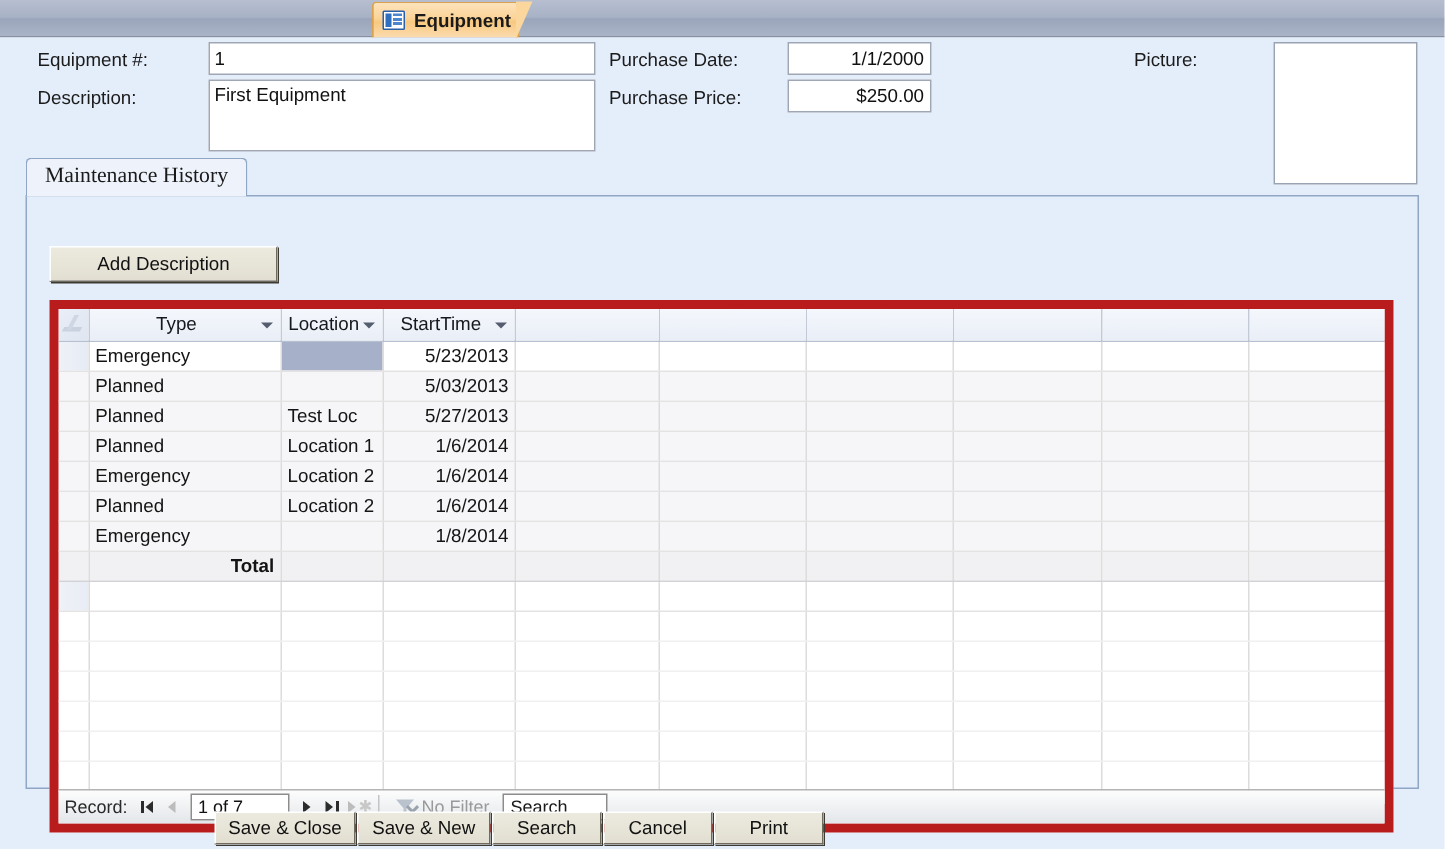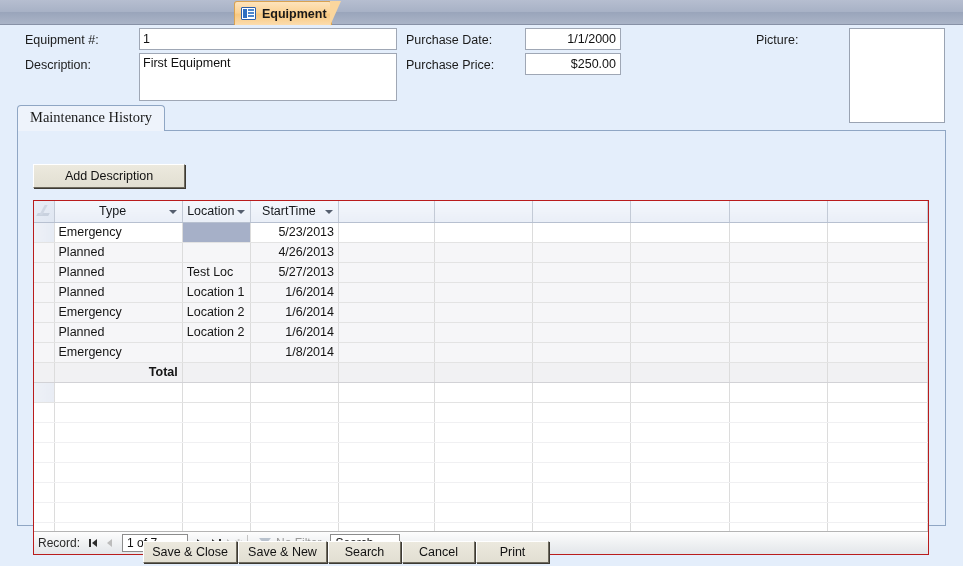--- a/index.html
+++ b/index.html
@@ -126,21 +126,21 @@
     user-select:none;
   }
   .addmaint{
     position:absolute;left:16px;top:59px;width:152px;height:24px;
     line-height:22px;
   }
   
   .sheet{
     position:absolute;left:16px;top:95px;width:896px;height:355px;
     background:#ffffff;
-    border:1px solid #b91c1c;
+    border:6px solid #b91c1c;
     box-sizing:border-box;
     overflow:hidden;
   }
   .sheet-scroll{position:absolute;left:0;top:0;width:896px;height:330px;overflow:hidden;}
   table.ds{border-collapse:collapse;table-layout:fixed;width:894px;}
   table.ds th, table.ds td{
     height:20px;
     padding:0 4px;
     font-size:12.5px;
     font-family:"Liberation Sans", sans-serif;
@@ -279,21 +279,21 @@
   .bcan{width:73px;}
   .bprn{width:73px;}
 </style>
 </head>
 <body>
 
 <div class="tabstrip">
 
 
 
-  <div class="doc-tab active" style="left:234px;width:98px;">
+  <div class="doc-tab active" style="left:248px;width:98px;">
     <span class="tabicon"></span>
     <span class="tab-label">Equipment</span>
   </div>
 
 </div>
 
 <div class="formbody">
 
   <div class="lbl" style="left:25px;top:8px;">Equipment #:</div>
   <input class="txtbox" style="left: 139px; top: 3px; width: 258px; height: 22px;" value="1">
@@ -377,21 +377,21 @@
                 <td></td>
               <td></td>
                 <td></td>
                 <td></td>
             </tr>
 
             <tr class="data">
               <td class="rowsel"></td>
               <td>Planned</td>
               <td></td>
-              <td class="num">4/26/2013</td>
+              <td class="num">5/03/2013</td>
               <td></td>
                 <td></td>
                 <td></td>
               <td></td>
                 <td></td>
                 <td></td>
             </tr>
 
             <tr class="data">
               <td class="rowsel"></td>

